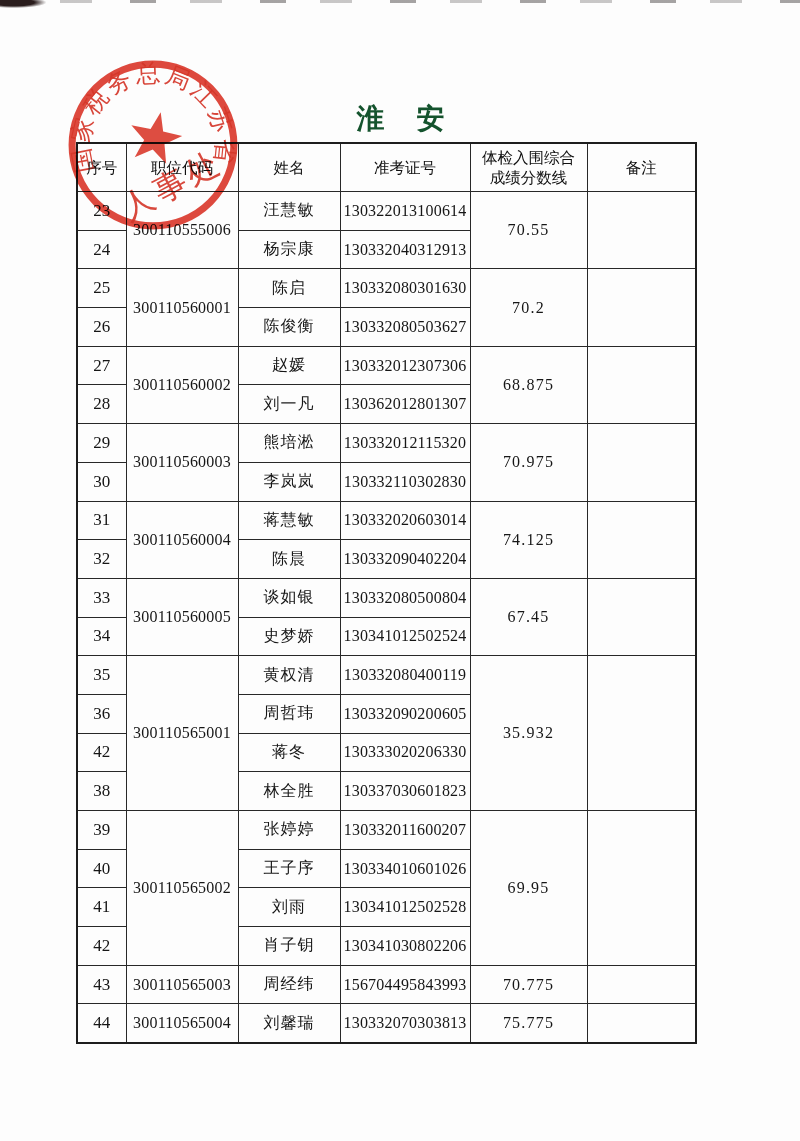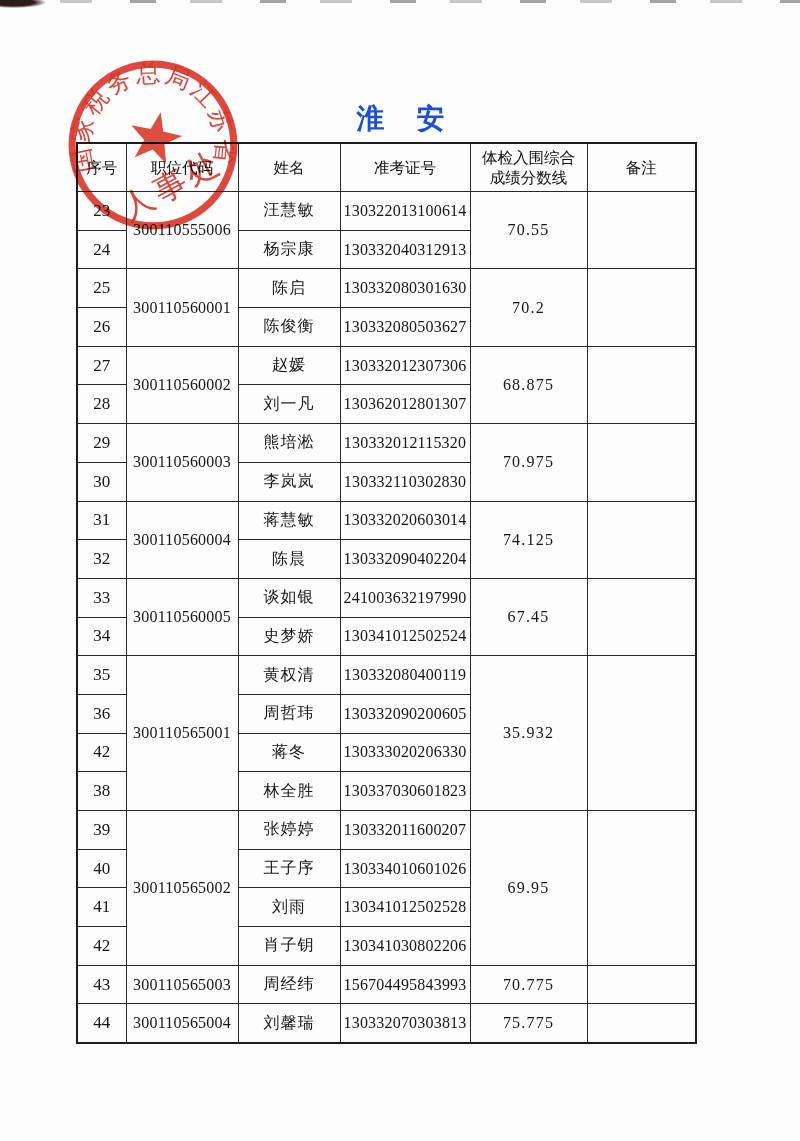--- a/index.html
+++ b/index.html
@@ -16,21 +16,21 @@
       rgba(40,35,35,.75) 0 26px, rgba(40,35,35,0) 26px 60px,
       rgba(40,35,35,.45) 60px 92px, rgba(40,35,35,0) 92px 130px);
     opacity:.55;
   }
   .top-blob{
     position:absolute;left:0;top:0;width:46px;height:8px;
     background:radial-gradient(ellipse at 30% 30%, #2a1d1d 0 45%, rgba(42,29,29,0) 72%);
   }
   .page-title{
     position:absolute;left:92px;top:100px;width:619px;
-    text-align:center;font-size:28px;font-weight:bold;color:#1d4ed8;
+    text-align:center;font-size:28px;font-weight:bold;color:#14532d;
     letter-spacing:2px;
   }
   .doc-table-wrap{position:absolute;left:76px;top:142px;border-radius:29px;}
   table.doc{
     border-collapse:collapse;table-layout:fixed;
     width:619px;border:2.5px solid #1d1d1d;
   }
   table.doc th,table.doc td{
     border:1.5px solid #282828;
     text-align:center;vertical-align:middle;
@@ -148,21 +148,21 @@
         </tr>
         <tr class="r">
           <td class="c-no">32</td>
           <td class="c-name">陈晨</td>
           <td class="c-ticket">130332090402204</td>
         </tr>
         <tr class="r">
           <td class="c-no">33</td>
           <td class="c-code" rowspan="2">300110560005</td>
           <td class="c-name">谈如银</td>
-          <td class="c-ticket">241003632197990</td>
+          <td class="c-ticket">130332080500804</td>
           <td class="c-score" rowspan="2">67.45</td>
           <td class="c-remark" rowspan="2"></td>
         </tr>
         <tr class="r">
           <td class="c-no">34</td>
           <td class="c-name">史梦娇</td>
           <td class="c-ticket">130341012502524</td>
         </tr>
         <tr class="r">
           <td class="c-no">35</td>

